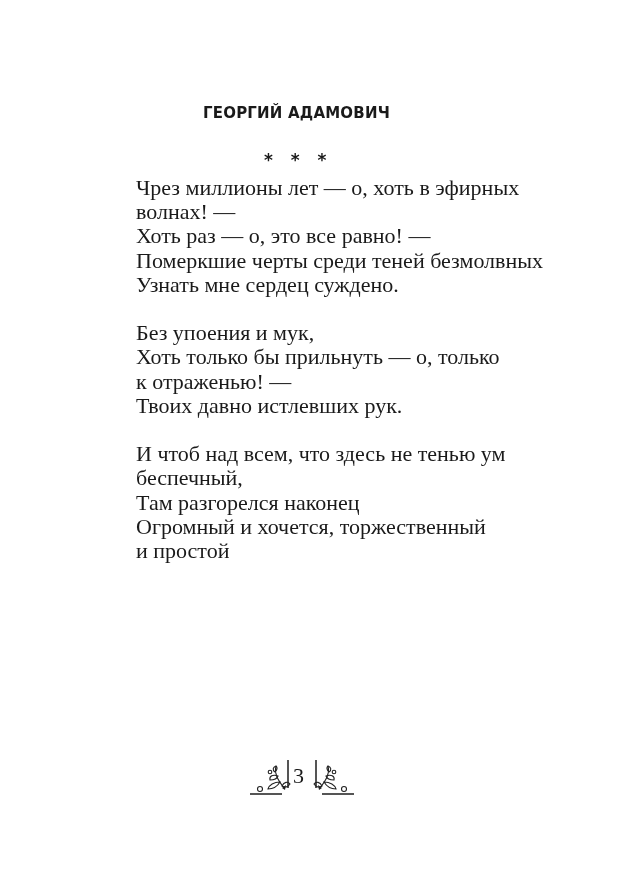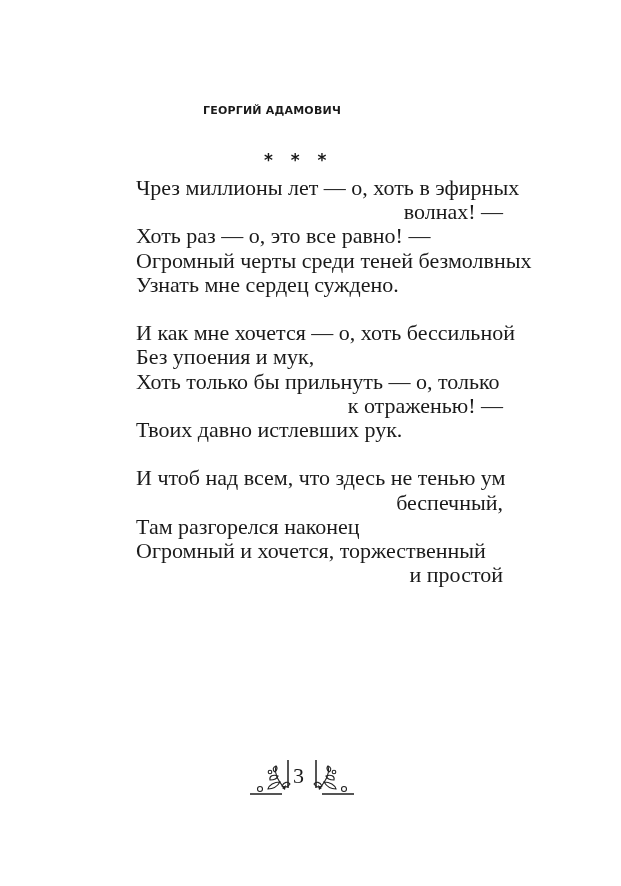--- a/index.html
+++ b/index.html
@@ -13,21 +13,21 @@
       position: relative;
       overflow: hidden;
       color: #1a1a1a;
     }
     .author {
       position: absolute;
       left: 203px;
       top: 104px;
       font-family: "DejaVu Sans", sans-serif;
       font-weight: bold;
-      font-size: 11px;
+      font-size: 15px;
       letter-spacing: 0.2px;
       white-space: nowrap;
       color: #1a1a1a;
     }
     .asterisks {
       position: absolute;
       left: 264px;
       top: 150px;
       font-family: "DejaVu Sans", sans-serif;
       font-weight: bold;
@@ -46,21 +46,21 @@
       color: #1a1a1a;
     }
     .stanza {
       margin: 0 0 24.2px 0;
     }
     .line {
       display: block;
       white-space: nowrap;
     }
     .line.cont {
-      text-align: right;
+      text-align: left;
     }
     .folio {
       position: absolute;
       left: 248px;
       top: 758px;
       width: 100px;
       height: 40px;
     }
     .folio .num {
       position: absolute;
@@ -79,25 +79,24 @@
 <body>
 
 <div class="author">ГЕОРГИЙ АДАМОВИЧ</div>
 <div class="asterisks">* * *</div>
 
 <div class="poem">
   <div class="stanza">
     <span class="line">Чрез миллионы лет — о, хоть в эфирных</span>
     <span class="line cont">волнах! —</span>
     <span class="line">Хоть раз — о, это все равно! —</span>
-    <span class="line">Огромный черты среди теней безмолвных</span>
+    <span class="line">Померкшие черты среди теней безмолвных</span>
     <span class="line">Узнать мне сердец суждено.</span>
   </div>
   <div class="stanza">
-    <span class="line">И как мне хочется — о, хоть бессильной</span>
     <span class="line">Без упоения и мук,</span>
     <span class="line">Хоть только бы прильнуть — о, только</span>
     <span class="line cont">к отраженью! —</span>
     <span class="line">Твоих давно истлевших рук.</span>
   </div>
   <div class="stanza">
     <span class="line">И чтоб над всем, что здесь не тенью ум</span>
     <span class="line cont">беспечный,</span>
     <span class="line">Там разгорелся наконец</span>
     <span class="line">Огромный и хочется, торжественный</span>

